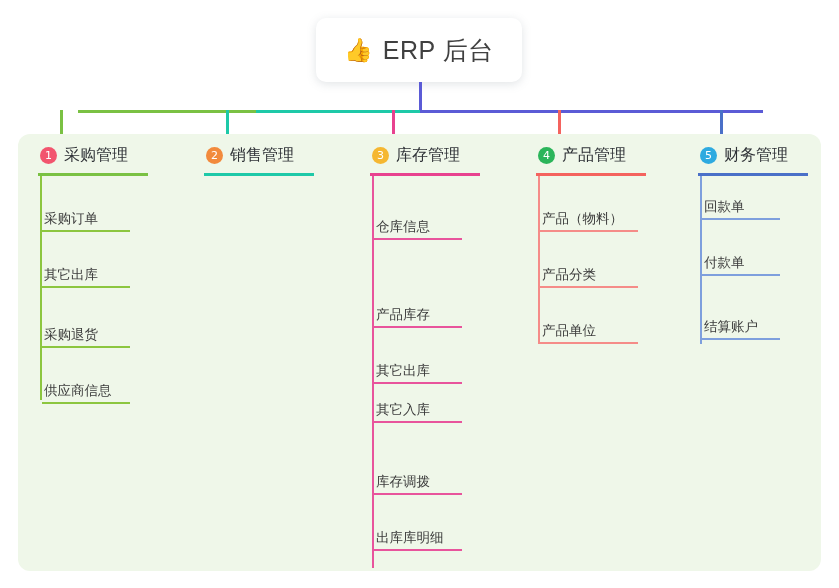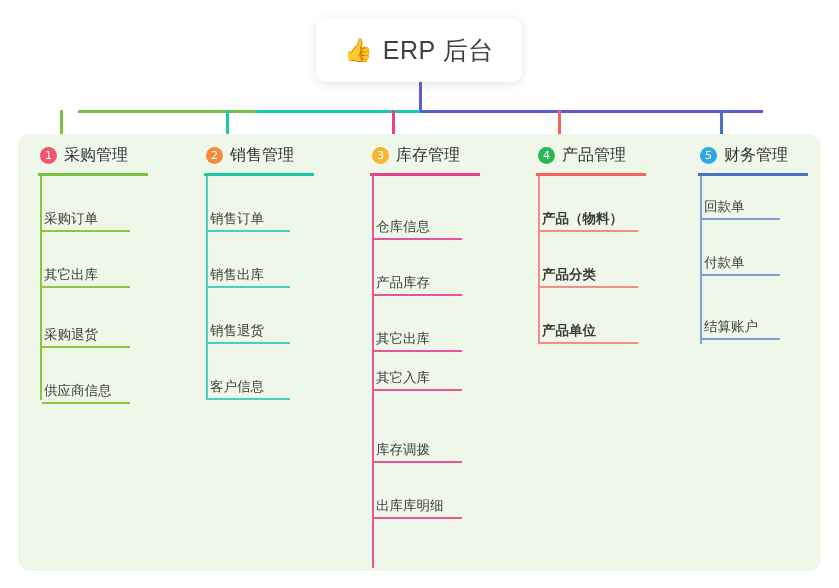--- a/index.html
+++ b/index.html
@@ -188,53 +188,34 @@
               <div class="item-rule" style="width: 88px; background: rgb(140, 198, 63);"></div>
             </div>
           </div>
         </div>
         <div class="column" style="left: 186px;">
           <div class="col-head">
             <span class="badge" style="background: rgb(242, 138, 60);">2</span>
             <span class="col-title">销售管理</span>
           </div>
           <div class="head-rule" style="width: 110px; background: rgb(30, 201, 168);"></div>
-          <div class="items" style="height: 224px;">
-            <div class="spine" style="height: 224px; background: rgb(78, 205, 196);"></div>
-            <div class="item" style="height: 56px;">
-              <span class="item-label">销售订单</span>
-              <div class="item-rule" style="width: 82px; background: rgb(78, 205, 196);"></div>
-            </div>
-            <div class="item" style="height: 56px;">
-              <span class="item-label">销售出库</span>
-              <div class="item-rule" style="width: 82px; background: rgb(78, 205, 196);"></div>
-            </div>
-            <div class="item" style="height: 56px;">
-              <span class="item-label">销售退货</span>
-              <div class="item-rule" style="width: 82px; background: rgb(78, 205, 196);"></div>
-            </div>
-            <div class="item" style="height: 56px;">
-              <span class="item-label">客户信息</span>
-              <div class="item-rule" style="width: 82px; background: rgb(78, 205, 196);"></div>
-            </div>
-          </div>
         </div>
         <div class="column" style="left: 352px;">
           <div class="col-head">
             <span class="badge" style="background: rgb(245, 183, 49);">3</span>
             <span class="col-title">库存管理</span>
           </div>
           <div class="head-rule" style="width: 110px; background: rgb(232, 66, 143);"></div>
           <div class="items" style="height: 392px;">
             <div class="spine" style="height: 392px; background: rgb(232, 84, 156);"></div>
             <div class="item" style="height: 64px;">
               <span class="item-label">仓库信息</span>
               <div class="item-rule" style="width: 88px; background: rgb(232, 84, 156);"></div>
             </div>
-            <div class="item" style="height: 56px;">
+            <div class="item" style="height: 56px; margin-top: 32px;">
               <span class="item-label">产品库存</span>
               <div class="item-rule" style="width: 88px; background: rgb(232, 84, 156);"></div>
             </div>
             <div class="item" style="height: 56px;">
               <span class="item-label">其它出库</span>
               <div class="item-rule" style="width: 88px; background: rgb(232, 84, 156);"></div>
             </div>
             <div class="item" style="height: 39px;">
               <span class="item-label">其它入库</span>
               <div class="item-rule" style="width: 88px; background: rgb(232, 84, 156);"></div>
@@ -248,21 +229,21 @@
               <div class="item-rule" style="width: 88px; background: rgb(232, 84, 156);"></div>
             </div>
           </div>
         </div>
         <div class="column" style="left: 518px;">
           <div class="col-head">
             <span class="badge" style="background: rgb(43, 181, 90);">4</span>
             <span class="col-title">产品管理</span>
           </div>
           <div class="head-rule" style="width: 110px; background: rgb(244, 99, 94);"></div>
-          <div class="items" style="height: 168px; font-weight: bold;">
+          <div class="items" style="height: 168px;">
             <div class="spine" style="height: 168px; background: rgb(245, 140, 136);"></div>
             <div class="item" style="height: 56px;">
               <span class="item-label">产品（物料）</span>
               <div class="item-rule" style="width: 98px; background: rgb(245, 140, 136);"></div>
             </div>
             <div class="item" style="height: 56px;">
               <span class="item-label">产品分类</span>
               <div class="item-rule" style="width: 98px; background: rgb(245, 140, 136);"></div>
             </div>
             <div class="item" style="height: 56px;">

